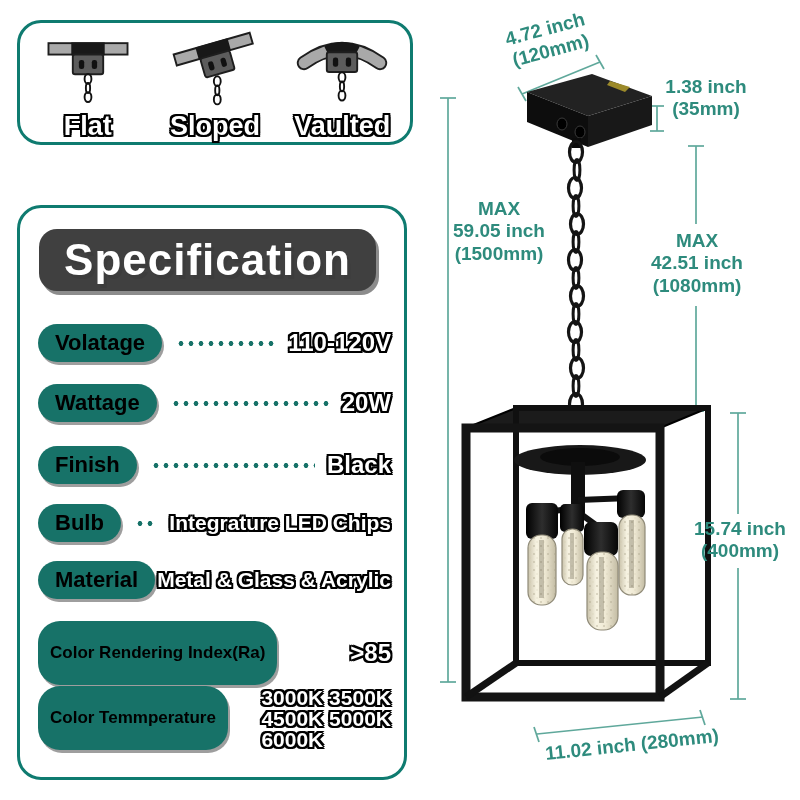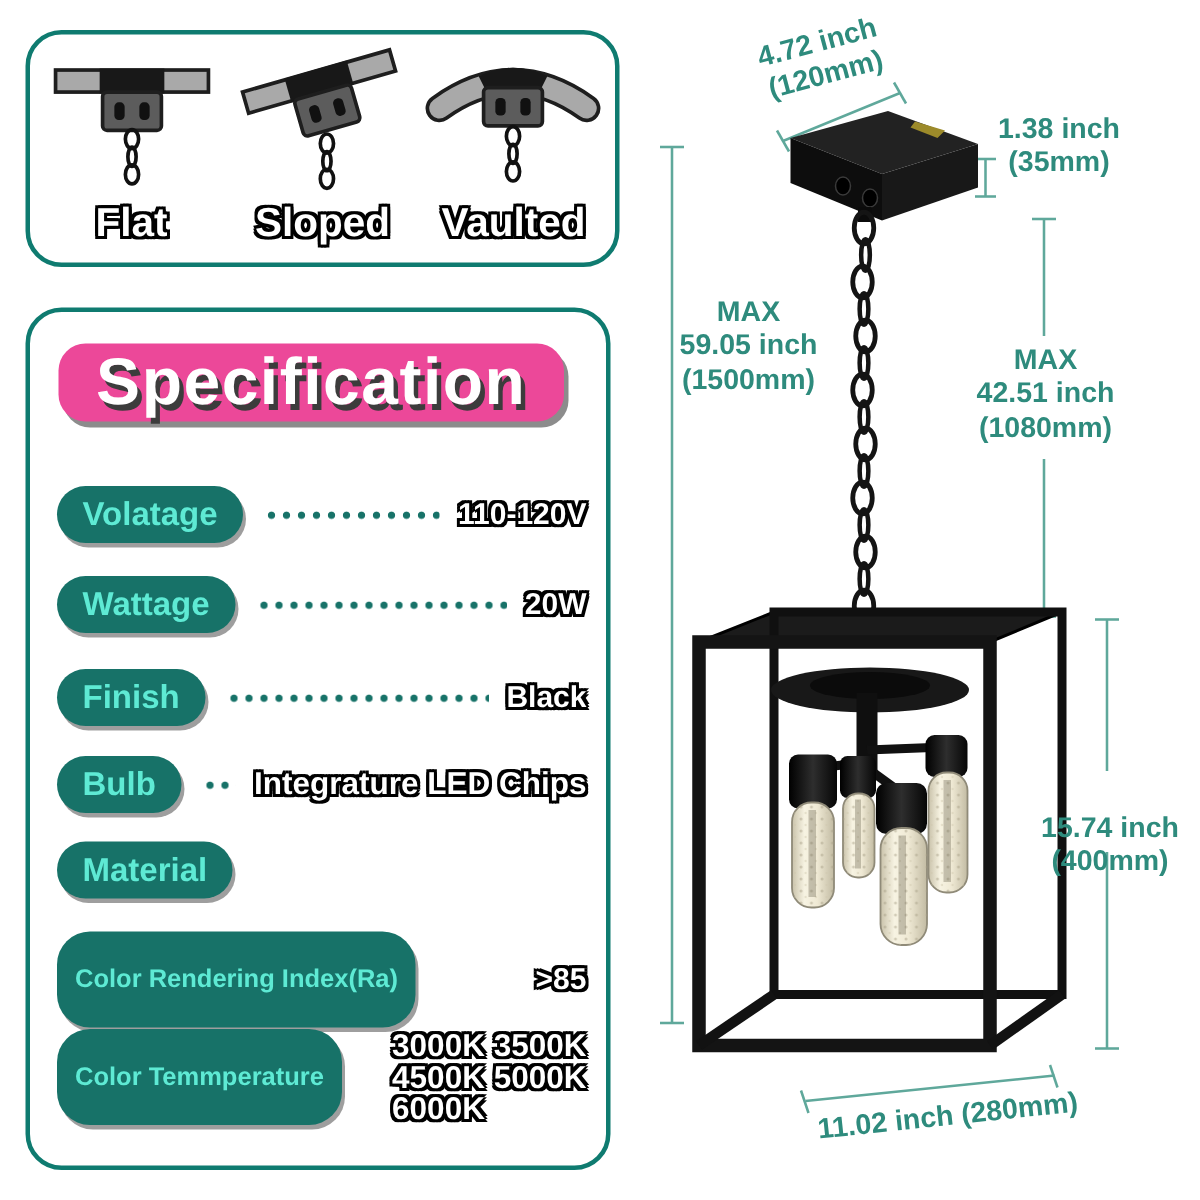--- a/index.html
+++ b/index.html
@@ -5,55 +5,55 @@
   html,body { margin:0; padding:0; }
   .page {
     position:relative; width:800px; height:800px; background:#ffffff;
     font-family:"Liberation Sans", sans-serif; overflow:hidden;
   }
   .panel {
     position:absolute; background:#fff;
     border:3px solid #0f7b70; border-radius:24px; box-sizing:border-box;
   }
   
-  .mount-box { left:17px; top:20px; width:396px; height:158px; display:flex; padding:8px 4px 0 4px; }
+  .mount-box { left:17px; top:20px; width:396px; height:125px; display:flex; padding:8px 4px 0 4px; }
   .mount { flex:1; display:flex; flex-direction:column; align-items:center; }
   .mount svg { width:124px; height:98px; }
   .outline-text {
     color:#fff; font-weight:bold;
     text-shadow:-2px -2px 0 #000, 2px -2px 0 #000, -2px 2px 0 #000, 2px 2px 0 #000,
                 -2px 0 0 #000, 2px 0 0 #000, 0 -2px 0 #000, 0 2px 0 #000;
   }
   .mount-label { font-size:27px; margin-top:4px; }
   
   .spec-box { left:17px; top:205px; width:390px; height:575px; }
   .spec-header {
-    position:absolute; left:19px; top:21px; width:337px; height:52px;
-    background:#ec4899; border-radius:18px;
+    position:absolute; left:19px; top:21px; width:337px; height:62px;
+    background:#404040; border-radius:18px;
     display:flex; align-items:center; justify-content:center;
     box-shadow:3px 4px 0 rgba(45,45,45,0.55);
   }
   .spec-title { font-size:44px; font-weight:bold; color:#fff; text-shadow:3px 4px 0 #3c3c3c; letter-spacing:1px; }
   .spec-row {
     position:absolute; left:18px; right:13px;
     display:flex; align-items:center;
   }
   .pill {
-    background:#177268; color:#5eead4; font-weight:bold; font-size:22px;
+    background:#177268; color:#000000; font-weight:bold; font-size:22px;
     padding:6px 17px; border-radius:22px; white-space:nowrap;
     box-shadow:2px 3px 0 rgba(40,40,40,0.45);
   }
   .pill-sm { font-size:17px; padding:22px 12px; }
   .dots {
     flex:1; height:7px; margin:0 12px 0 14px; align-self:center; min-width:20px;
     background-image:radial-gradient(circle, #177268 2.2px, transparent 2.7px);
     background-size:10px 7px; background-repeat:repeat-x; background-position:left center;
   }
   .spacer { flex:1; }
-  .spec-value { font-size:20px; white-space:nowrap; }
+  .spec-value { font-size:24px; white-space:nowrap; }
   .spec-value-multi { font-size:21px; white-space:pre-line; line-height:21px; text-align:left; }
   
   .dim-label {
     position:absolute; color:#2e8b7d; font-weight:bold; font-size:19px;
     line-height:1.18; white-space:pre-line; text-align:center;
   }
   .fixture-svg { position:absolute; left:400px; top:0; width:400px; height:800px; }
 </style>
 </head>
 <body>
@@ -130,20 +130,21 @@
 
     <div class="spec-row" style="top:238px;">
       <span class="pill">Finish</span>
       <span class="dots"></span>
       <span class="spec-value outline-text">Black</span>
     </div>
 
     <div class="spec-row" style="top:353px;justify-content:flex-end;">
       <span class="pill">Material</span>
       <span class="spacer"></span>
+      <span class="spec-value outline-text" style="font-size:21px;">Metal &amp; Glass &amp; Acrylic</span>
     </div>
 
     <div class="spec-row" style="top:413px;">
       <span class="pill pill-sm">Color Rendering Index(Ra)</span>
       <span class="spacer"></span>
       <span class="spec-value outline-text">&gt;85</span>
     </div>
 
     <div class="spec-row" style="top:478px;">
       <span class="pill pill-sm">Color Temmperature</span>
@@ -271,16 +272,16 @@
   <div class="dim-label" style="left:486px; top:18px; width:124px; transform:rotate(-15deg);">4.72 inch
 (120mm)</div>
   <div class="dim-label" style="left:650px; top:76px; width:112px;">1.38 inch
 (35mm)</div>
   <div class="dim-label" style="left:448px; top:198px; width:102px;">MAX
 59.05 inch
 (1500mm)</div>
   <div class="dim-label" style="left:642px; top:230px; width:110px;">MAX
 42.51 inch
 (1080mm)</div>
-  <div class="dim-label" style="left:690px; top:518px; width:100px;margin-top:24px;">15.74 inch
+  <div class="dim-label" style="left:690px; top:518px; width:100px;">15.74 inch
 (400mm)</div>
   <div class="dim-label" style="left:532px; top:734px; width:200px; transform:rotate(-6deg);">11.02 inch (280mm)</div>
 </div>
 
 </body></html>

